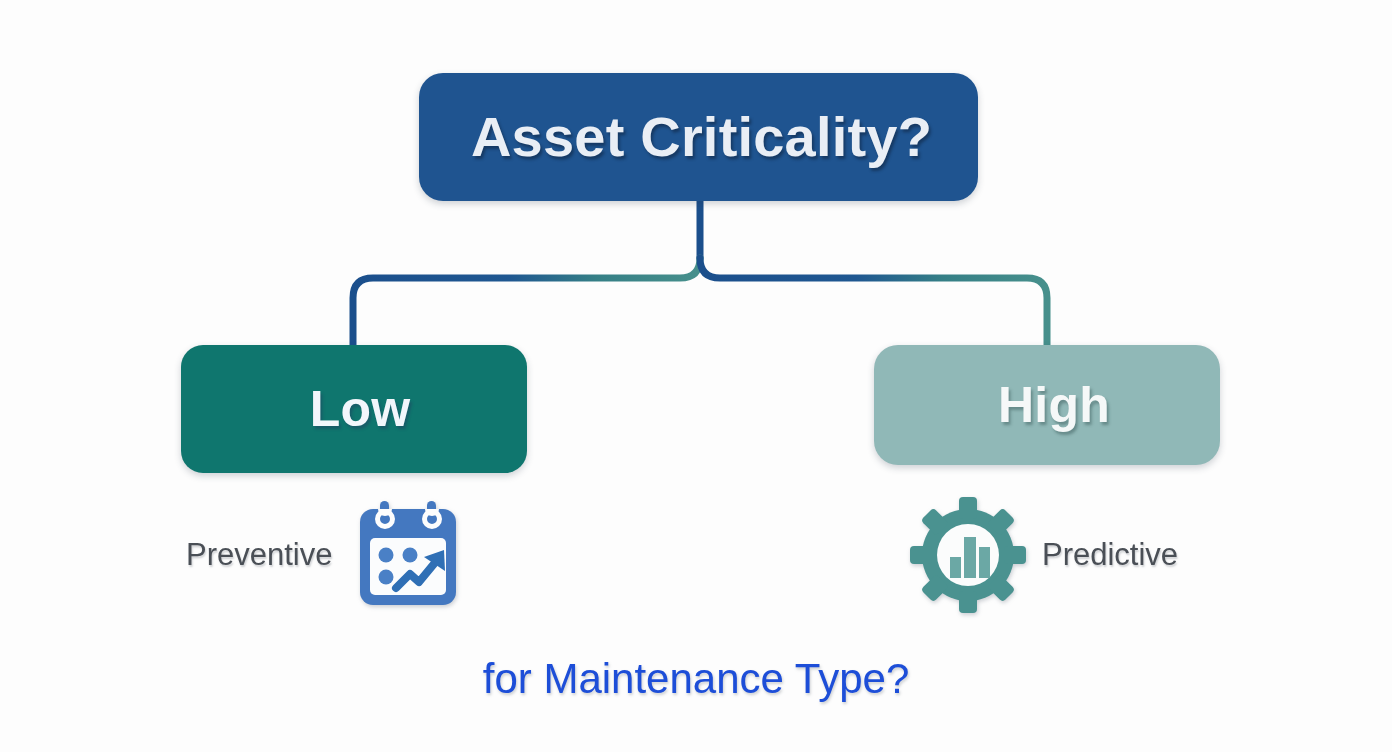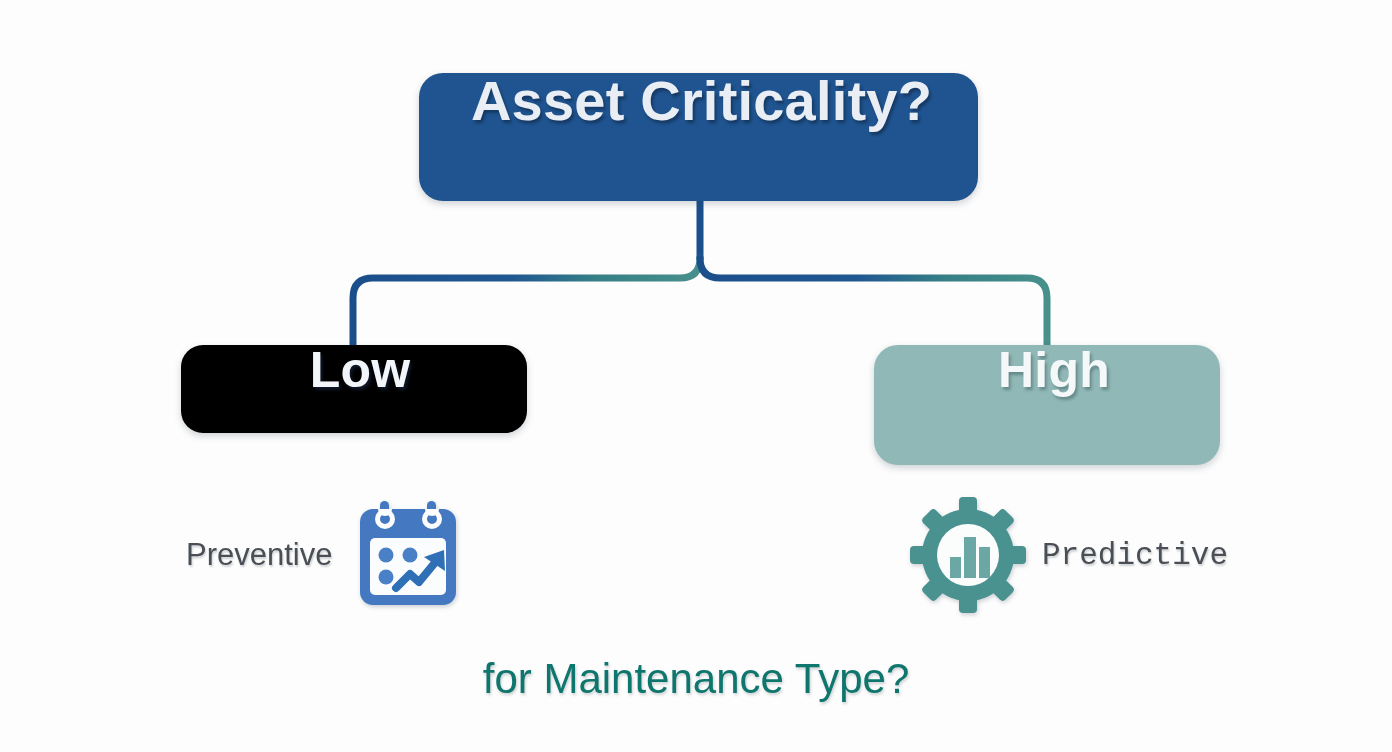--- a/index.html
+++ b/index.html
@@ -23,20 +23,21 @@
     left: 0; top: 0;
     width: 1392px;
     height: 752px;
     pointer-events: none;
   }
 
   
   .node {
     position: absolute;
     display: flex;
+    align-items: center;
     justify-content: center;
     box-sizing: border-box;
     border-radius: 22px;
     box-shadow: 0 3px 7px rgba(40,55,75,0.22);
   }
   .node-label {
     font-weight: bold;
     letter-spacing: 0.2px;
     line-height: 1;
     white-space: nowrap;
@@ -54,22 +55,22 @@
     font-size: 56px;
     color: #e9eef5;
     text-shadow: 2px 3px 3px rgba(10,25,45,0.45);
     padding-left: 6px;
   }
 
   #low-node {
     left: 181px;
     top: 345px;
     width: 346px;
-    height: 88px;
-    background: #000000;
+    height: 128px;
+    background: #0f766e;
     border-radius: 22px;
   }
   #low-node .node-label {
     font-size: 50px;
     color: #f2f6fb;
     text-shadow: 2px 3px 3px rgba(35,55,95,0.42);
     padding-left: 12px;
   }
 
   #high-node {
@@ -97,21 +98,20 @@
   #preventive-row {
     left: 186px;
     top: 490px;
     width: 310px;
   }
   #predictive-row {
     left: 908px;
     top: 490px;
     width: 310px;
     justify-content: flex-start;
-    font-family: Liberation Mono, monospace;
   }
   .leaf-label {
     font-size: 31px;
     color: #4a4f56;
     text-shadow: 1px 2px 2px rgba(120,125,135,0.35);
     white-space: nowrap;
   }
   #preventive-row .leaf-label { margin-right: 16px; }
   #predictive-row .leaf-label { margin-left: 14px; }
   .leaf-icon {
@@ -123,21 +123,21 @@
   }
 
   
   #caption {
     position: absolute;
     left: 0;
     top: 655px;
     width: 1392px;
     text-align: center;
     font-size: 42px;
-    color: #0f766e;
+    color: #1d4ed8;
     text-shadow: 1px 2px 3px rgba(120,128,138,0.38);
     white-space: nowrap;
   }
 </style>
 </head>
 <body>
 
 <div id="canvas">
 
   <svg id="connectors" viewBox="0 0 1392 752" width="1392" height="752" aria-hidden="true">

